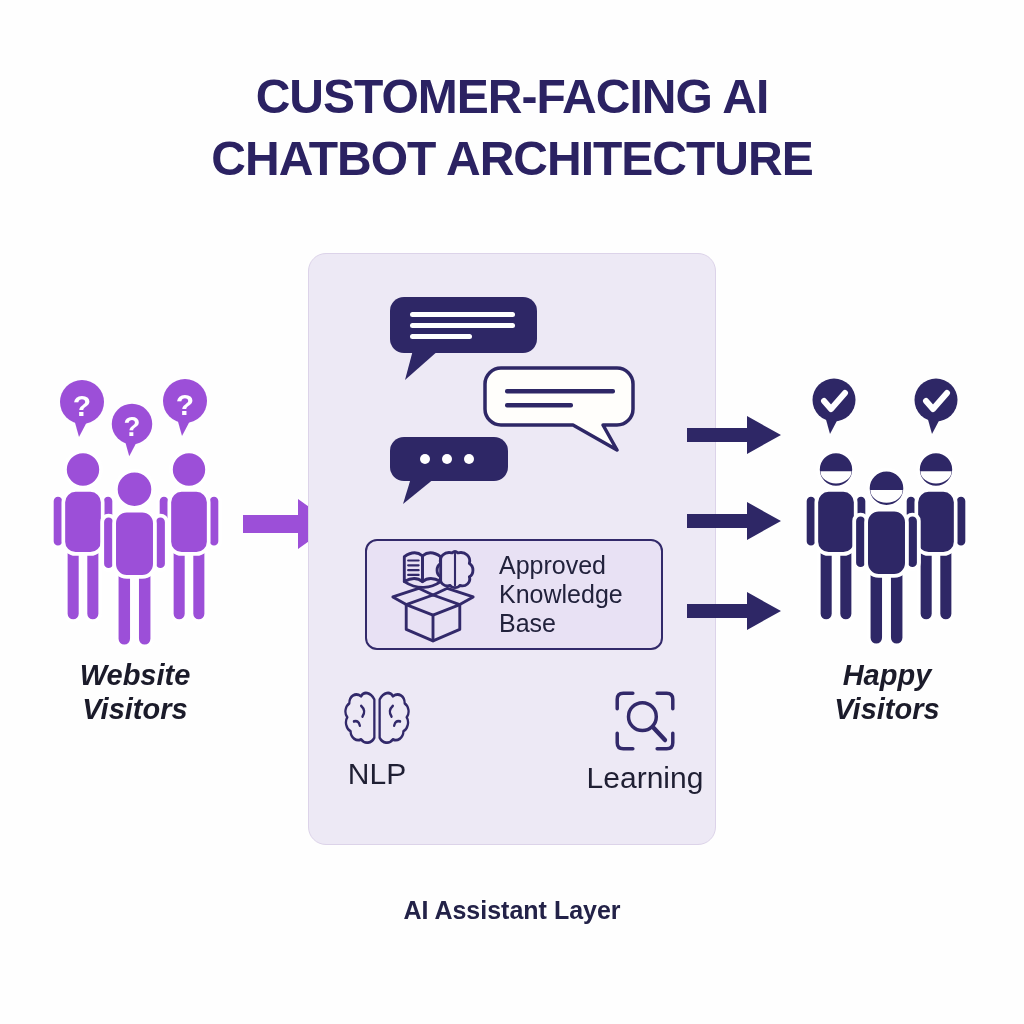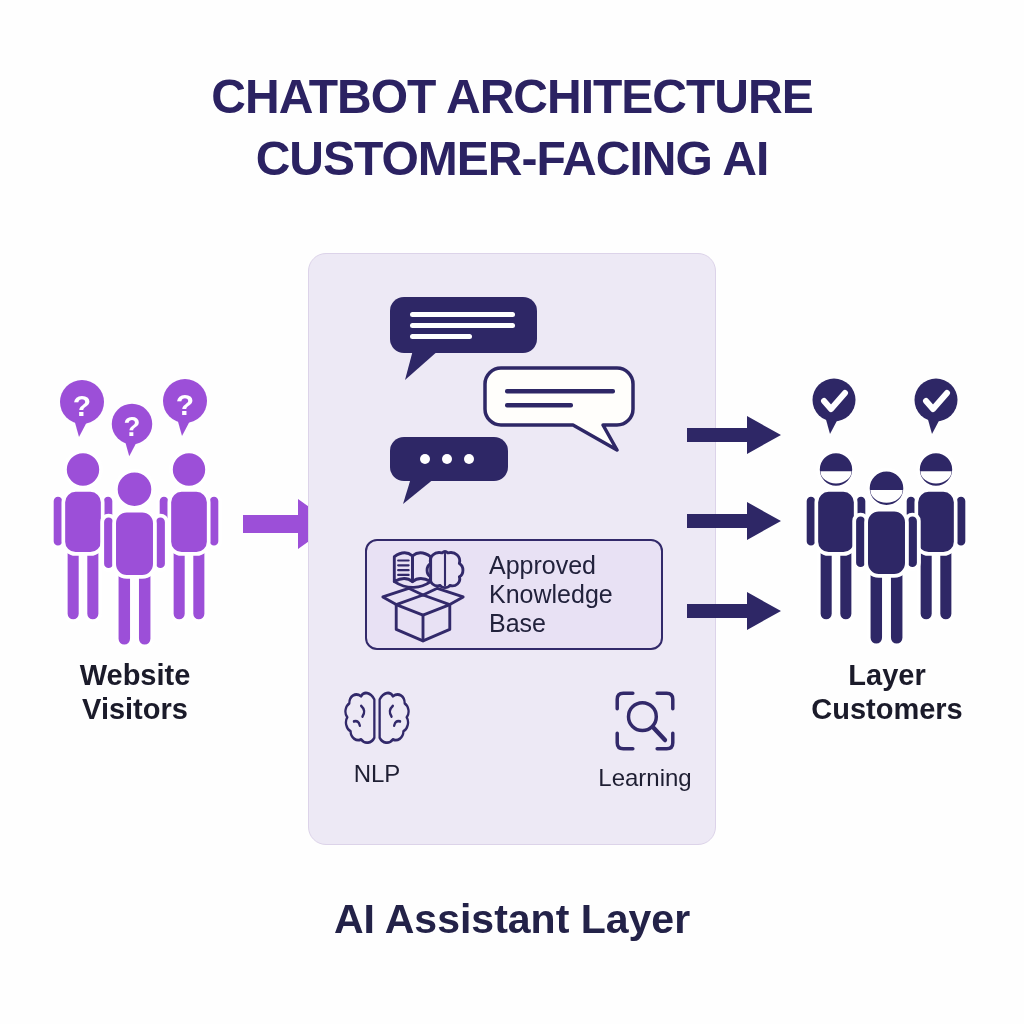--- a/index.html
+++ b/index.html
@@ -4,32 +4,32 @@
 <style>
   html,body{margin:0;padding:0;background:#fff;}
   #stage{position:relative;width:1024px;height:1024px;background:#fefefe;overflow:hidden;
          font-family:"Liberation Sans",sans-serif;}
   .abs{position:absolute;}
   
   .title{left:0;top:66px;width:1024px;text-align:center;color:#2b2262;
          font-weight:800;font-size:48px;line-height:62px;letter-spacing:-1px;}
   
   .actor-label{width:190px;text-align:center;font-size:29px;line-height:34px;
-               font-weight:600;color:#1b1b2a;}
+               font-weight:600;color:#1b1b2a;font-style:italic;}
   
   .panel{left:308px;top:253px;width:408px;height:592px;background:#EDE9F5;
          border:1px solid #DCD3E9;border-radius:18px;box-sizing:border-box;}
   .kbox{left:365px;top:539px;width:298px;height:111px;background:#E8E1F4;
         border:2.5px solid #32296A;border-radius:12px;box-sizing:border-box;
-        display:flex;align-items:center;gap:22px;padding-left:12px;}
+        display:flex;align-items:center;gap:22px;padding-left:22px;}
   .kbox-label{width:140px;font-size:25px;line-height:29px;font-weight:500;color:#22223c;}
   .cap{width:130px;text-align:center;}
   .cap .cap-icon{display:block;margin:0 auto;}
-  .cap-label{margin-top:10px;font-size:24px;line-height:28px;font-weight:500;color:#1f1f33;}
-  .caption{left:0;top:896px;width:1024px;text-align:center;font-size:41px;
+  .cap-label{margin-top:10px;font-size:30px;line-height:28px;font-weight:500;color:#1f1f33;}
+  .caption{left:0;top:896px;width:1024px;text-align:center;font-size:25px;
            font-weight:600;color:#232248;}
   svg{display:block;}
 </style>
 </head>
 <body>
 
 <div id="stage">
 
   <svg width="0" height="0" style="position:absolute" aria-hidden="true">
     <defs>
@@ -57,22 +57,22 @@
       </g>
       <g id="half-brain" fill="none" stroke="currentColor" stroke-width="3.5" stroke-linecap="round" stroke-linejoin="round">
         <path d="M46,14 C40,5 30,4 26,10 C17,5 8,10 8,19 C2,22 0,31 5,36 C1,41 3,50 10,53 C10,61 19,66 26,63 C31,69 42,68 46,61 L46,14 Z"></path>
         <path d="M26,22 q8,6 2,13"></path>
         <path d="M15,41 q7,-2 9,5"></path>
       </g>
     </defs>
   </svg>
 
   <div class="abs title">
+    <div>CUSTOMER-FACING AI</div>
     <div>CHATBOT ARCHITECTURE</div>
-    <div>CUSTOMER-FACING AI</div>
   </div>
 
   <svg class="abs" style="left:38px;top:372px" width="196" height="286" viewBox="0 0 196 286">
     <use href="#q-bubble" transform="translate(44,30)" color="#9C4FD8"></use>
     <use href="#q-bubble" transform="translate(94,52) scale(0.92)" color="#9C4FD8"></use>
     <use href="#q-bubble" transform="translate(147,29)" color="#9C4FD8"></use>
     <use href="#person-shape" transform="translate(4,77) scale(0.82)" color="#9C4FD8"></use>
     <use href="#person-shape" transform="translate(110,77) scale(0.82)" color="#9C4FD8"></use>
     <use href="#person-shape" transform="translate(54,96) scale(0.85)" color="#9C4FD8"></use>
   </svg>
@@ -154,17 +154,17 @@
     <polygon points="0,15 60,15 60,3 94,22 60,41 60,29 0,29" fill="#2E2766"></polygon>
   </svg>
 
   <svg class="abs" style="left:795px;top:372px" width="182" height="286" viewBox="0 0 182 286">
     <use href="#check-bubble" transform="translate(39,28)" color="#2E2766"></use>
     <use href="#check-bubble" transform="translate(141,28)" color="#2E2766"></use>
     <use href="#person-happy" transform="translate(0,77) scale(0.82)" color="#2E2766"></use>
     <use href="#person-happy" transform="translate(100,77) scale(0.82)" color="#2E2766"></use>
     <use href="#person-happy" transform="translate(49,95) scale(0.85)" color="#2E2766"></use>
   </svg>
-  <div class="abs actor-label" style="left:792px;top:658px">Layer Customers</div>
+  <div class="abs actor-label" style="left:792px;top:658px">Happy Visitors</div>
 
   <div class="abs caption">AI Assistant Layer</div>
 
 </div>
 
 </body></html>

